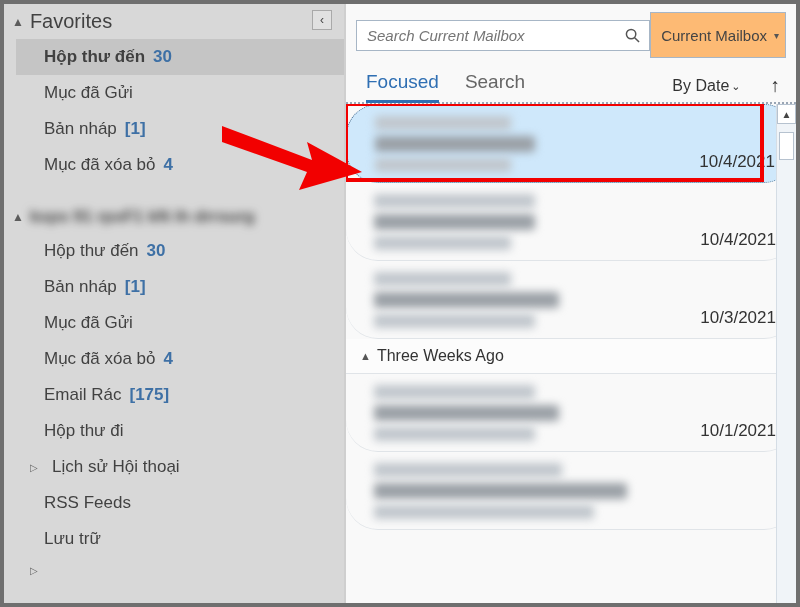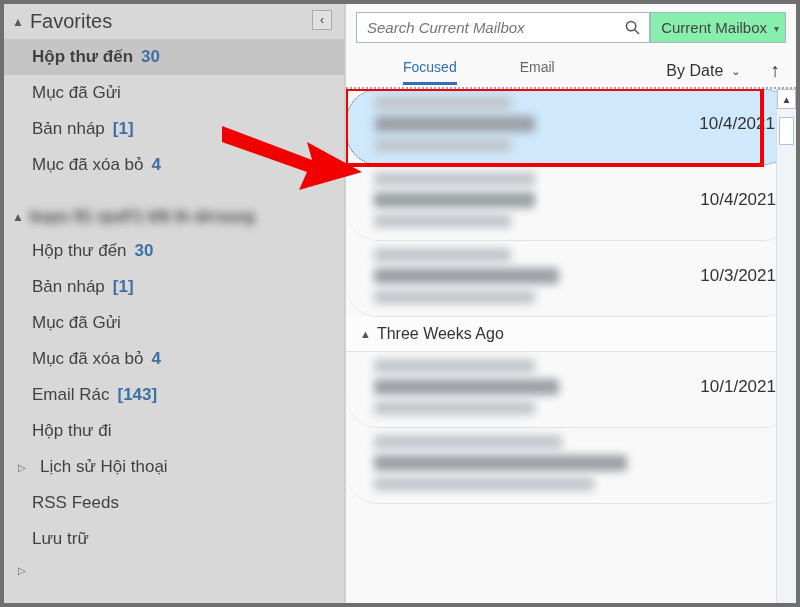--- a/index.html
+++ b/index.html
@@ -11,49 +11,49 @@
   
   .sidebar { width: 341px; height: 100%; background: #f4f4f4; border-right: 1px solid #cfcfcf; position: relative; }
   
   .sidebar-dim { position: absolute; inset: 0; background: rgba(120,120,120,0.22); pointer-events: none; }
   .collapse-btn { position: absolute; top: 6px; right: 12px; width: 20px; height: 20px; background: #fff; border: 1px solid #b8b8b8; display: flex; align-items: center; justify-content: center; font-size: 12px; color: #333; }
 
   .section-header { display: flex; align-items: center; gap: 6px; padding: 6px 12px 6px 8px; font-size: 20px; color: #333; }
   .section-header .tri { font-size: 12px; color: #555; }
   .section-header .label { font-weight: 400; }
 
-  .folder { padding: 8px 12px 8px 28px; font-size: 17px; color: #333; cursor: pointer; display: flex; align-items: center; gap: 8px; }
+  .folder { padding: 8px 12px 8px 28px; font-size: 17px; color: #333; cursor: pointer; display: flex; align-items: center; gap: 8px; margin-left: 12px; }
   .folder.selected { background: #dcdcdc; font-weight: 700; }
   .folder .count { color: #2f6fb3; font-weight: 700; text-align: center; }
   .folder .tri-small { font-size: 10px; color: #666; margin-left: -14px; margin-right: 2px; display:inline-block; width:12px; }
 
   .account-header { margin-top: 18px; padding: 6px 12px 6px 8px; display: flex; align-items: center; gap: 6px; }
   .account-header .tri { font-size: 12px; color: #555; }
   .account-header .blur-text { filter: blur(4px); color: #333; font-weight: 700; font-size: 17px; white-space: nowrap; overflow: hidden; }
 
   
   .main { flex: 1; display: flex; flex-direction: column; background: #f9f9f9; border-left: 1px solid #cfcfcf; }
 
   .top-bar { display: flex; padding: 8px 10px 0 10px; align-items: center; border-radius: 13px; }
   .search-wrap { flex: 1; display: flex; border: 1px solid #a7b6c6; background: #fff; height: 31px; }
   .search-input { flex: 1; border: none; padding: 0 10px; font-size: 15px; color: #888; font-style: italic; outline: none; }
   .search-btn { width: 34px; display: flex; align-items: center; justify-content: center; color: #555; cursor: pointer; }
-  .mailbox-scope { border: 1px solid #a7b6c6; background: #86efac; height: 31px; padding: 0 18px 0 10px; display: flex; align-items: center; color: #444; cursor: pointer; position: relative; }
+  .mailbox-scope { border: 1px solid #a7b6c6; background: #fdba74; height: 46px; padding: 0 18px 0 10px; display: flex; align-items: center; color: #444; cursor: pointer; position: relative; }
   .mailbox-scope .dd-caret { position: absolute; right: 6px; top: 50%; transform: translateY(-50%); font-size: 10px; color: #555; }
 
   .tabs-row { display: flex; align-items: center; padding: 12px 12px 0 20px; gap: 26px; position: relative; border-bottom: 2px dotted #9aa6b5; height: 46px; }
-  .tab { font-size: 14px; color: #666; padding-bottom: 8px; cursor: pointer; margin-left: 37px; }
+  .tab { font-size: 19px; color: #666; padding-bottom: 8px; cursor: pointer; }
   .tab.active { color: #2f6fb3; position: relative; }
   .tab.active::after { content: ""; position: absolute; left: 0; right: 0; bottom: -2px; height: 3px; background: #2f6fb3; }
-  .sort-wrap { margin-left: auto; display: flex; align-items: center; gap: 8px; color: #333; font-size: 16px; cursor: pointer; }
+  .sort-wrap { margin-left: auto; display: flex; align-items: center; gap: 2px; color: #333; font-size: 16px; cursor: pointer; }
   .sort-wrap .caret { font-size: 11px; }
   .sort-dir { font-size: 19px; color: #333; cursor: pointer; padding: 0 4px; }
 
   .msg-list { flex: 1; overflow: hidden; position: relative; }
-  .msg { display: flex; align-items: center; padding: 4px 14px 10px 28px; border-bottom: 1px solid #e0e4e8; position: relative; min-height: 76px; border-radius: 32px; }
+  .msg { display: flex; align-items: flex-end; padding: 11px 14px 10px 28px; border-bottom: 1px solid #e0e4e8; position: relative; min-height: 76px; border-radius: 32px; }
   .msg .texts { flex: 1; display: flex; flex-direction: column; gap: 6px; }
   .msg .blur-line { height: 14px; background: #c0c6cc; border-radius: 3px; filter: blur(4px); }
   .msg .blur-line.bold { background: #9aa0a6; height: 16px; }
   .msg .blur-line.w70 { width: 62%; }
   .msg .blur-line.w60 { width: 54%; }
   .msg .blur-line.w50 { width: 46%; }
   .msg .date { width: 110px; text-align: right; color: #333; font-size: 17px; padding-right: 6px; }
 
   .msg.selected { background: #cfe8fb; border: 1px dotted #4a6e8f; }
   .red-highlight { position: absolute; border: 4px solid #f20000; pointer-events: none; z-index: 5; }
@@ -114,21 +114,21 @@
     </div>
     <div class="folder">
       <span>Mục đã Gửi</span>
     </div>
     <div class="folder">
       <span>Mục đã xóa bỏ</span>
       <span class="count">4</span>
     </div>
     <div class="folder">
       <span>Email Rác</span>
-      <span class="count">[143]</span>
+      <span class="count">[175]</span>
     </div>
     <div class="folder">
       <span>Hộp thư đi</span>
     </div>
     <div class="folder">
       <span class="tri-small">▷</span>
       <span>Lịch sử Hội thoại</span>
     </div>
     <div class="folder">
       <span>RSS Feeds</span>
@@ -155,21 +155,21 @@
         </div>
       </div>
       <div class="mailbox-scope">
         <span>Current Mailbox</span>
         <span class="dd-caret">▾</span>
       </div>
     </div>
 
     <div class="tabs-row">
       <div class="tab active">Focused</div>
-      <div class="tab">Email</div>
+      <div class="tab">Search</div>
       <div class="sort-wrap">
         <span>By Date</span>
         <span class="caret">⌄</span>
       </div>
       <div class="sort-dir">↑</div>
     </div>
 
     <div class="msg-list">
 
       <div class="msg selected">

